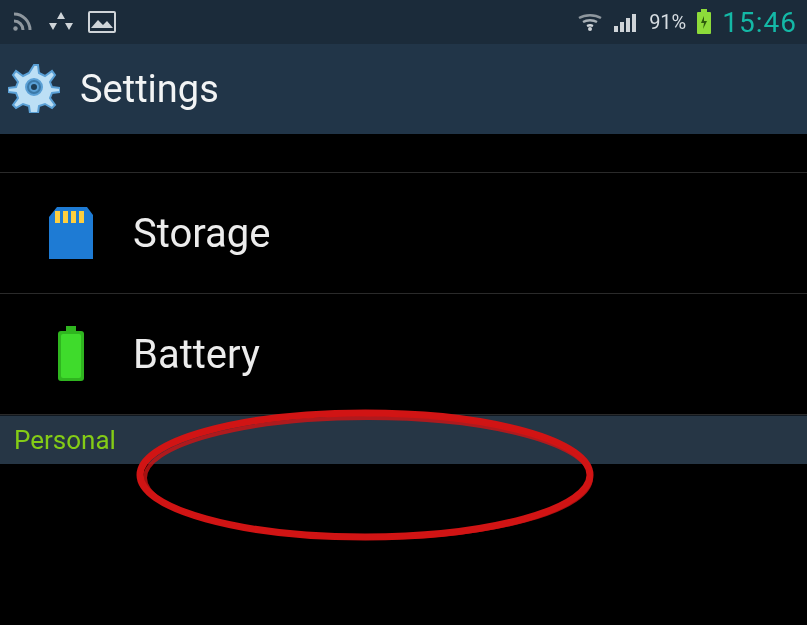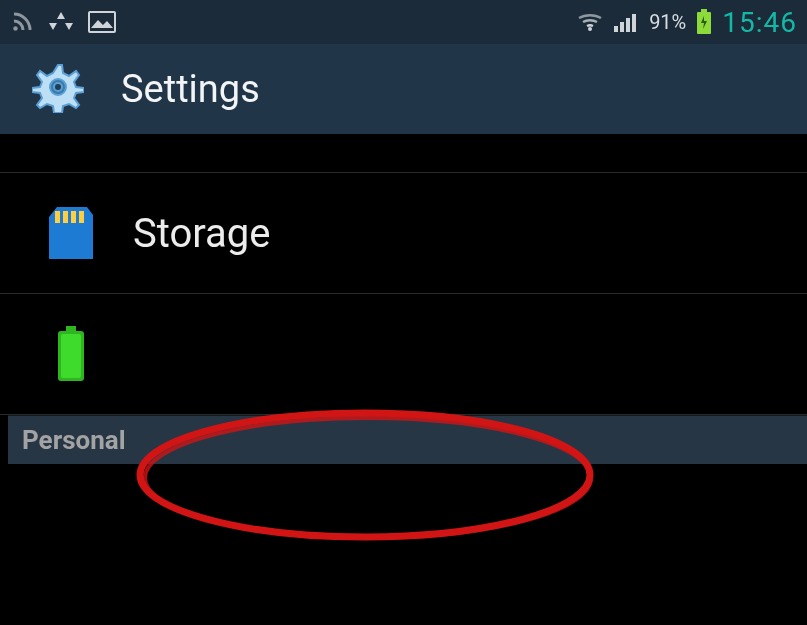--- a/index.html
+++ b/index.html
@@ -39,22 +39,22 @@
   }
   .batt-pct{
     font-size:20px;color:#d7dde2;
   }
   
   .title-bar{
     height:90px;
     background:#213548;
     display:flex;
     align-items:center;
-    gap:37px;
-    padding:0 32px;
+    gap:20px;
+    padding:0 8px;
     border-bottom:2px solid #000;
   }
   .title-bar .title{
     font-size:38px;
     color:#f2f4f5;
   }
   
   .list{}
   .partial-row{
     height:36px;
@@ -77,25 +77,24 @@
   }
   .row .icon{
     width:56px;height:56px;
     display:flex;align-items:center;justify-content:center;
   }
   .section-header{
     height:48px;
     background:#263645;
     display:flex;align-items:center;
     padding:0 14px;
-    color:#a3a3a3;
+    color:#84cc16;
     font-size:26px;
-    font-weight:700;
+    font-weight:400;
     border-top:1px solid #101820;
-    margin-left:8px;
   }
   
   .annotation-ellipse{
     position:absolute;
     left:130px;
     top:400px;
     width:470px;
     height:150px;
     pointer-events:none;
   }
@@ -187,20 +186,21 @@
     </div>
 
     <div class="row">
       <span class="icon">
         <svg width="30" height="56" viewBox="0 0 30 56">
           <rect x="10" y="0" width="10" height="5" fill="#2fb51f"></rect>
           <rect x="2" y="5" width="26" height="50" rx="3" fill="#2fb51f"></rect>
           <rect x="5" y="8" width="20" height="44" rx="2" fill="#3fdb2c"></rect>
         </svg>
       </span>
+      <span class="label">Battery</span>
     </div>
 
 
     <div class="section-header">
       <span>Personal</span>
     </div>
 
   </div>
 
   <div class="annotation-ellipse">

